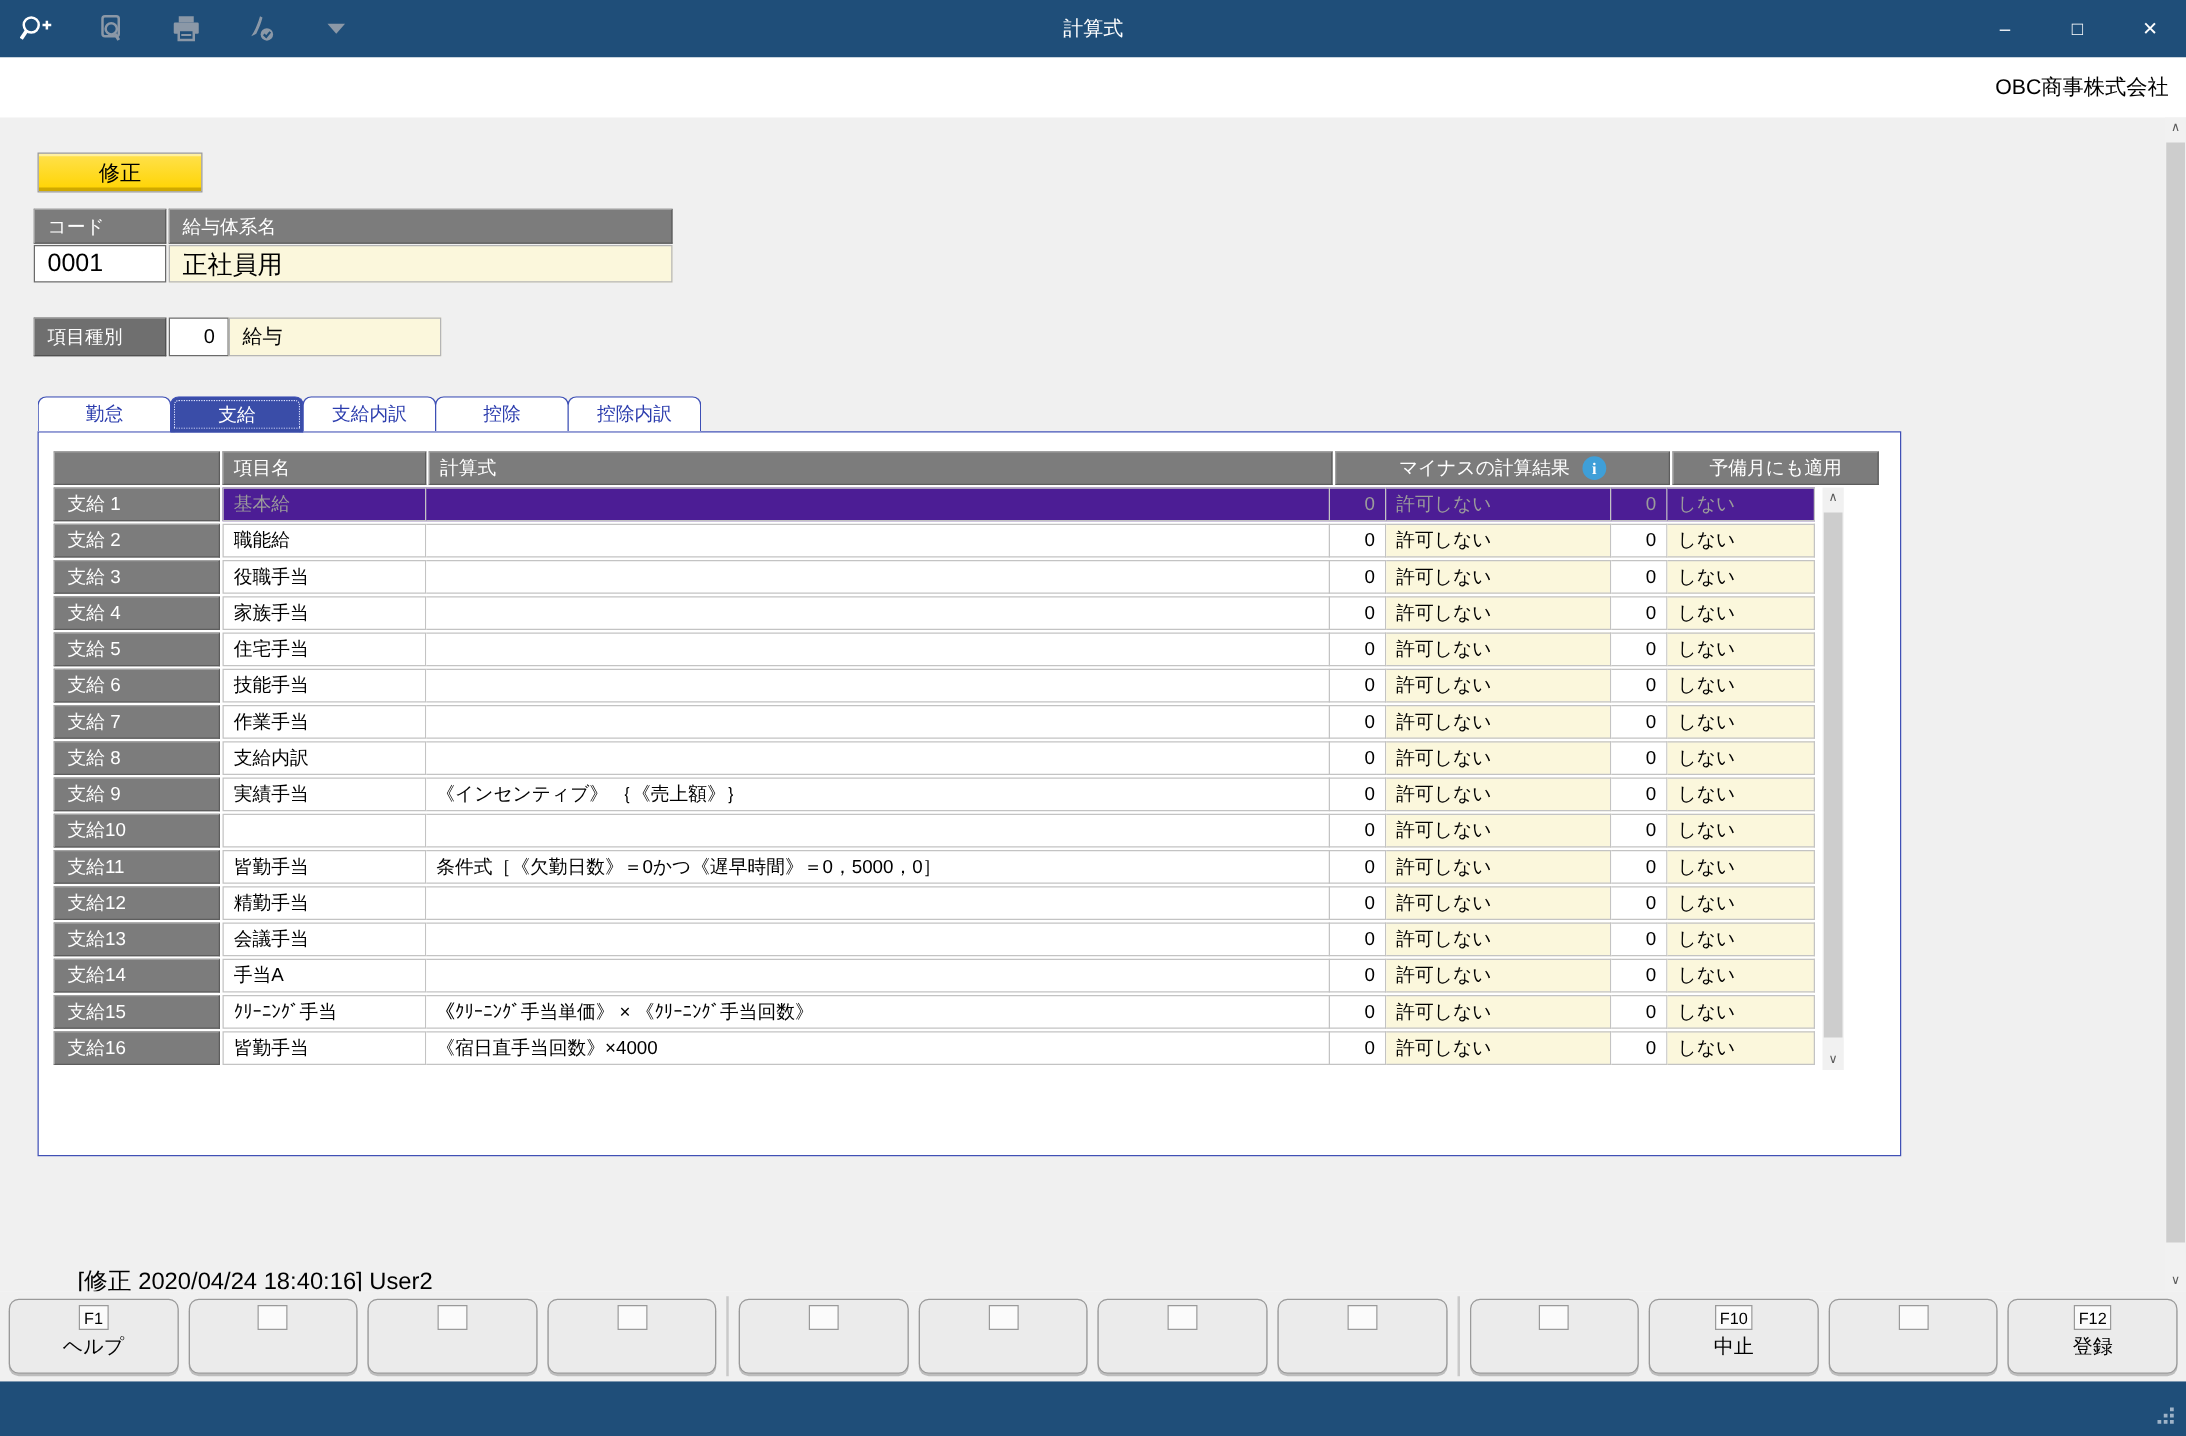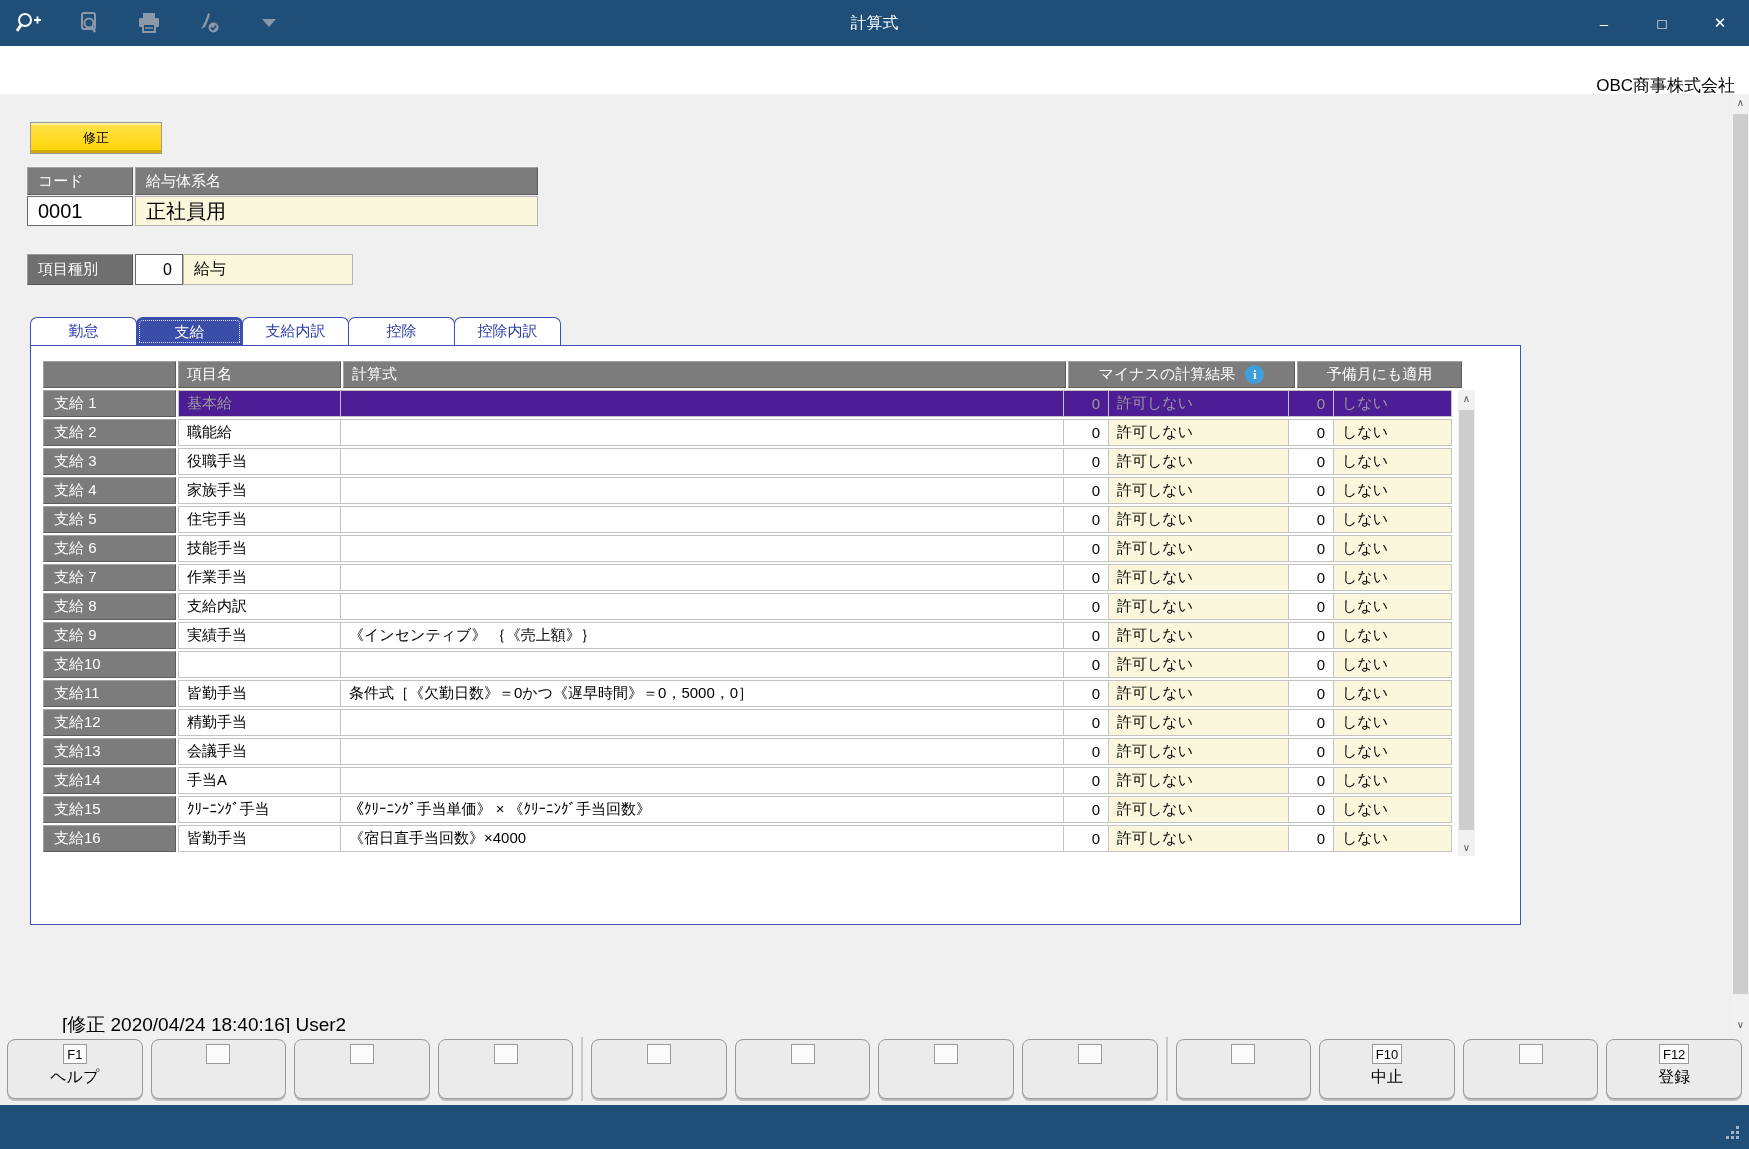--- a/index.html
+++ b/index.html
@@ -10,29 +10,29 @@
   .titlebar{position:absolute;left:0;top:0;width:100%;height:46px;background:#1f4e79;
     display:flex;align-items:center;}
   .tb-icons{display:flex;align-items:center;gap:30px;padding-left:14px;}
   .tb-icon{display:flex;align-items:center;justify-content:center;width:30px;height:28px;cursor:pointer;}
   .tb-title{position:absolute;left:0;right:0;text-align:center;color:#fff;font-size:16px;pointer-events:none;}
   .tb-winbtns{position:absolute;right:0;top:0;height:46px;display:flex;align-items:center;}
   .winbtn{width:58px;height:46px;color:#fff;font-size:15px;display:flex;align-items:center;justify-content:center;cursor:pointer;}
 
   
   .company-strip{position:absolute;left:0;top:46px;width:100%;height:48px;background:#ffffff;}
-  .company-name{position:absolute;right:14px;top:28px;font-size:17px;color:#000;}
+  .company-name{position:absolute;right:14px;top:12px;font-size:17px;color:#000;}
 
   
   .client{position:absolute;left:0;top:94px;width:100%;height:939px;background:#f0f0f0;}
 
   .mode-btn{position:absolute;left:30px;top:28px;width:130px;height:30px;
     background:linear-gradient(#ffe14d,#ffd400);border:1px solid #9a9a9a;
     box-shadow:inset 0 -3px 0 #cfa900, inset 0 2px 0 #fff0a0;
-    display:flex;align-items:center;justify-content:center;font-size:13px;cursor:pointer;}
+    display:flex;align-items:center;justify-content:center;font-size:17px;cursor:pointer;}
 
   
   .code-table{position:absolute;left:27px;top:73px;}
   .ct-hrow,.ct-drow{display:flex;gap:2px;text-align:center;}
   .ct-h{background:#7c7c7c;color:#fff;height:28px;display:flex;align-items:center;padding-left:10px;font-size:15px;box-sizing:border-box;border:1px solid;border-color:#a2a2a2 #5d5d5d #5d5d5d #a2a2a2;}
   .ct-hrow{margin-bottom:1px;}
   .ct-code-w{width:106px;}
   .ct-name-w{width:403px;}
   .cell-input{background:#fff;border:1px solid #6a6a6a;}
   .cell-edit{background:#fbf7dc;border:1px solid #b5b5b5;}
@@ -61,21 +61,21 @@
   .g-h{background:#7c7c7c;color:#fff;height:27px;font-size:15px;display:flex;align-items:center;box-sizing:border-box;border:1px solid;border-color:#a2a2a2 #5d5d5d #5d5d5d #a2a2a2;}
   .g-h.pad{padding-left:8px;}
   .g-h.ctr{justify-content:center;}
   .w-rowhdr{width:133px;}
   .w-item{width:163px;}
   .w-formula{width:723px;}
   .w-mcode{width:45px;}
   .w-mchoice{width:180px;}
   .w-rcode{width:45px;}
   .w-rchoice{width:118px;}
-  .w-minus{width:227px;}
+  .w-minus{width:268px;}
   .w-reserve{width:165px;}
 
   .g-row{display:flex;margin-bottom:2px;}
   .g-rowhdr{width:133px;height:27px;background:#7c7c7c;color:#fff;font-size:15px;
     display:flex;align-items:center;padding-left:10px;box-sizing:border-box;
     border:1px solid;border-color:#a2a2a2 #5d5d5d #5d5d5d #a2a2a2;margin-right:2px;cursor:pointer;}
   .g-cell{height:27px;box-sizing:border-box;font-size:15px;display:flex;align-items:center;
     border-top:1px solid #c3c3c3;border-bottom:1px solid #c3c3c3;border-right:1px solid #c3c3c3;background:#fff;}
   .g-cell.first{border-left:1px solid #c3c3c3;}
   .g-cell.pad{padding-left:8px;}

